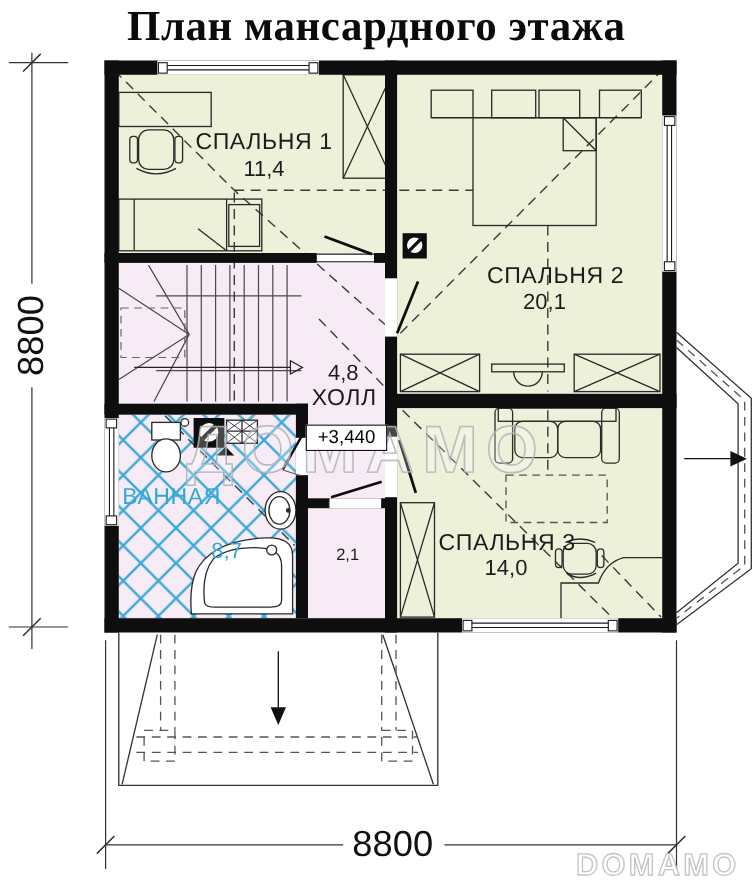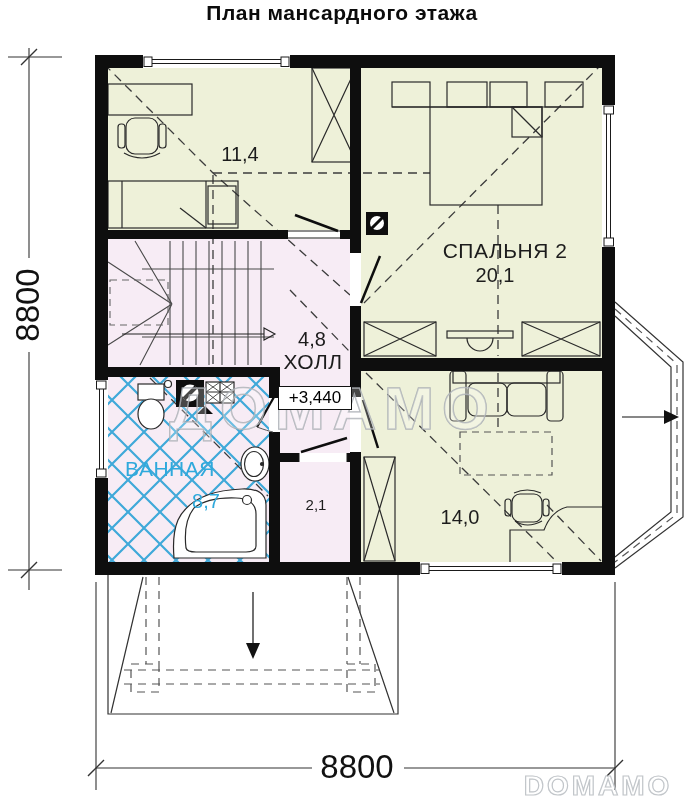--- a/index.html
+++ b/index.html
@@ -1,21 +1,21 @@
 <!DOCTYPE html>
 <html><head>
 <meta charset="utf-8">
 <style>
   html,body{margin:0;padding:0;background:#ffffff;}
   .canvas{position:relative;width:684px;height:800px;background:#fff;overflow:hidden;
           font-family:"Liberation Sans", sans-serif;}
   .canvas svg{position:absolute;left:0;top:0;}
   .lbl{position:absolute;transform:translateX(-50%);white-space:nowrap;color:#1c1c1c;
        font-family:"Liberation Sans", sans-serif;}
-  .title{left:50%;top:1px;font-size:21px;font-weight:bold;color:#0b0b0b;letter-spacing:.5px;}
+  .title{left:50%;top:1px;font-size:39px;font-weight:bold;color:#0b0b0b;letter-spacing:.5px;font-family:Liberation Serif, serif;}
   .room-name{font-size:21px;letter-spacing:.5px;}
   .room-area{font-size:20px;}
   .bath{color:#2fa9dc;}
   .closet-area{font-size:15px;}
   .level-box{position:absolute;left:278px;top:386px;width:72px;height:22px;border:1.6px solid #111;
              background:#fff;text-align:center;font-size:17px;line-height:22px;color:#000000;}
   .dim{font-size:33px;color:#111;}
   .dim-bottom{left:357px;top:748px;}
   .dim-left{left:28px;top:305px;transform:translate(-50%,-50%) rotate(-90deg);}
 </style>
@@ -267,31 +267,33 @@
     <path d="M96 768 H312 M404 768 H615"></path>
     <path d="M88 776 L104 760 M607 776 L623 760" stroke-width="1.4"></path>
   </g>
 
   <text x="333" y="429" font-family="Liberation Sans, sans-serif" font-size="60" font-weight="bold" letter-spacing="8" text-anchor="middle" fill="rgba(255,255,255,0.28)" stroke="#a6abb1" stroke-width="1.5" paint-order="stroke" opacity="0.85">ДОМАМО</text>
   <text x="598" y="795" font-family="Liberation Sans, sans-serif" font-size="28" font-weight="bold" letter-spacing="3" text-anchor="middle" fill="none" stroke="#c2c6ca" stroke-width="1.2">DOMAMO</text>
 </svg>
 
 <div class="lbl title">План мансардного этажа</div>
 
+<div class="lbl room-name" style="left:240px;top:117px;">СПАЛЬНЯ 1</div>
 <div class="lbl room-area" style="left:240px;top:143px;">11,4</div>
 
 <div class="lbl room-name" style="left:505px;top:239px;">СПАЛЬНЯ 2</div>
 <div class="lbl room-area" style="left:495px;top:264px;">20,1</div>
 
 <div class="lbl room-name" style="left:313px;top:302px;margin-top:48px;">ХОЛЛ</div>
 <div class="lbl room-area" style="left:312px;top:328px;">4,8</div>
 
-<div class="lbl room-name bath" style="left:170px;top:440px;margin-top:17px;">ВАННАЯ</div>
+<div class="lbl room-name bath" style="left:156px;top:440px;">ВАННАЯ</div>
 <div class="lbl room-area bath" style="left:162px;top:490px;margin-left:44px;">8,7</div>
 
+<div class="lbl room-name" style="left:461px;top:482px;">СПАЛЬНЯ 3</div>
 <div class="lbl room-area" style="left:460px;top:506px;">14,0</div>
 
 <div class="lbl closet-area" style="left:316px;top:496px;">2,1</div>
 
 <div class="level-box">+3,440</div>
 
 <div class="lbl dim dim-bottom">8800</div>
 <div class="lbl dim dim-left">8800</div>
 </div>
 

